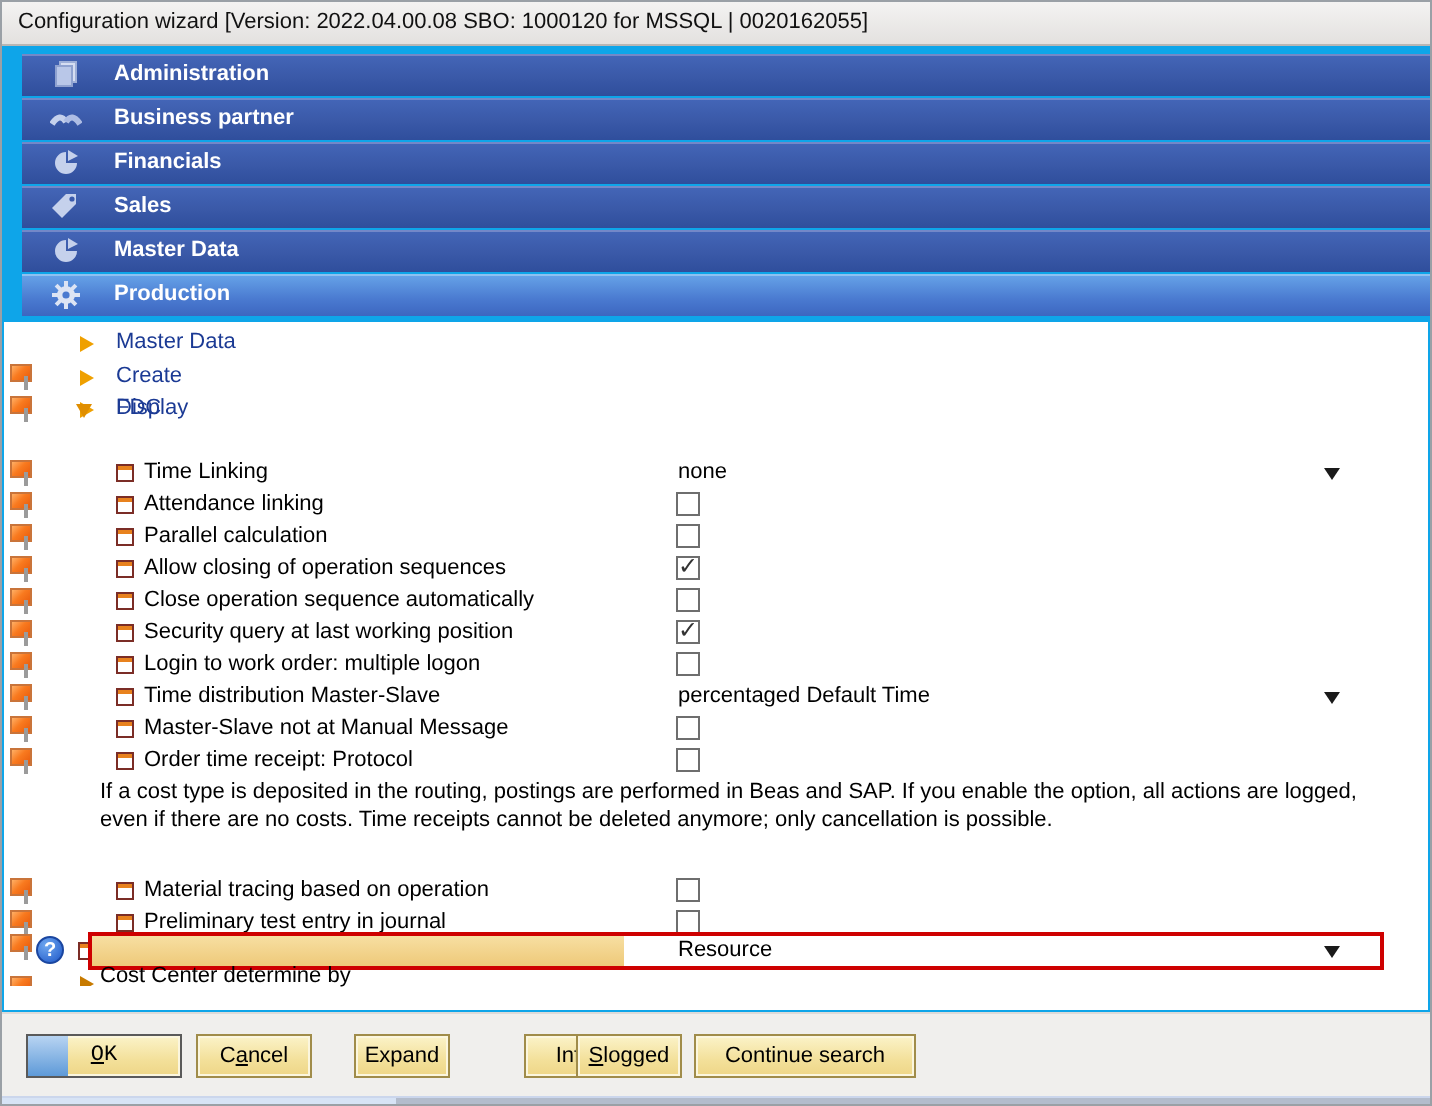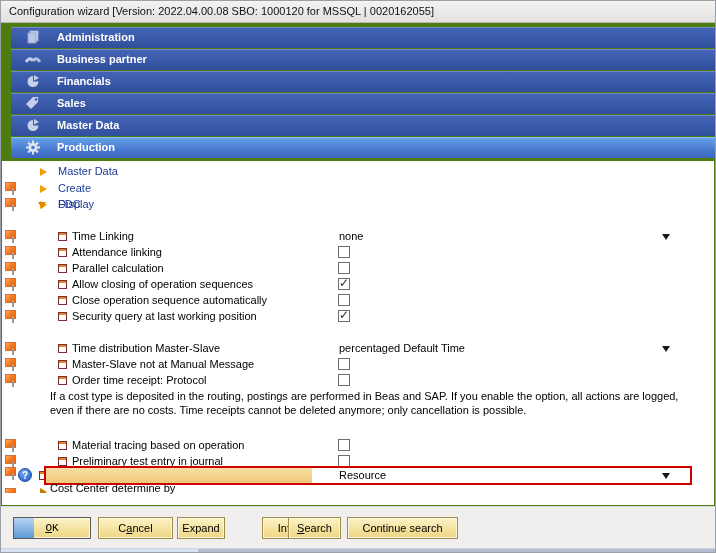--- a/index.html
+++ b/index.html
@@ -1,19 +1,19 @@
 <!DOCTYPE html>
 <html><head>
 <meta charset="utf-8">
 <style>
   * { margin:0; padding:0; box-sizing:border-box; }
   html,body { background:#d4d0c8; }
   body { font-family:"Liberation Sans", sans-serif; font-size:11px; color:#000; }
   .window {
-    position:relative; width:716px; height:553px; background:#4d7c0f;
+    position:relative; width:716px; height:553px; background:#0ea5e9;
     border:1px solid #9aa0a6; overflow:hidden;
   }
   
   .titlebar {
     position:absolute; top:0; left:0; right:0; height:22px;
     background:linear-gradient(#f4f3f2, #e3e1df);
     border-bottom:1px solid #b8b6b4;
     line-height:21px; padding-left:8px; color:#111;
   }
   
@@ -255,20 +255,28 @@
 
     <div class="row" style="top:148px">
       <span class="flag"></span>
       <span class="win-ico"></span>
       <span class="set-lbl">Security query at last working position</span>
       <span class="cb">
           <span class="mark">✓</span>
         </span>
     </div>
 
+    <div class="row" style="top:164px">
+      <span class="flag"></span>
+      <span class="win-ico"></span>
+      <span class="set-lbl">Login to work order: multiple logon</span>
+      <span class="cb">
+          <span class="mark"></span>
+        </span>
+    </div>
 
     <div class="row" style="top:180px">
       <span class="flag"></span>
       <span class="win-ico"></span>
       <span class="set-lbl">Time distribution Master-Slave</span>
       <span class="val">percentaged Default Time</span>
       <span class="dd"></span>
     </div>
 
     <div class="row" style="top:196px">
@@ -321,22 +329,22 @@
     </div>
 
     <div class="partial">
       <span class="flag" style="top:1px"></span>
       <span class="tri-r" style="top:1px; border-left-color:#c77a00"></span>
     </div>
   </div>
 
   <div class="footer">
     <div class="btn btn-ok" style="left:12px; width:78px;font-family:Liberation Mono, monospace;"><span></span><u>O</u><span>K</span></div>
-    <div class="btn" style="left:97px; width:75px;"><span>C</span><u>a</u><span>ncel</span></div>
+    <div class="btn" style="left:97px; width:58px;"><span>C</span><u>a</u><span>ncel</span></div>
     <div class="btn" style="left:176px; width:48px;"><span>Expand</span><u></u><span></span></div>
     <div class="btn" style="left:231px; width:50px;margin-left:30px;"><span>Info</span><u></u><span></span></div>
-    <div class="btn" style="left:287px; width:53px;"><span></span><u>S</u><span>earch</span></div>
+    <div class="btn" style="left:287px; width:53px;"><span></span><u>S</u><span>logged</span></div>
     <div class="btn" style="left:346px; width:111px;"><span>Continue search</span><u></u><span></span></div>
   </div>
 
   <div class="bottomstrip"></div>
 
 </div>
 
 </body></html>

